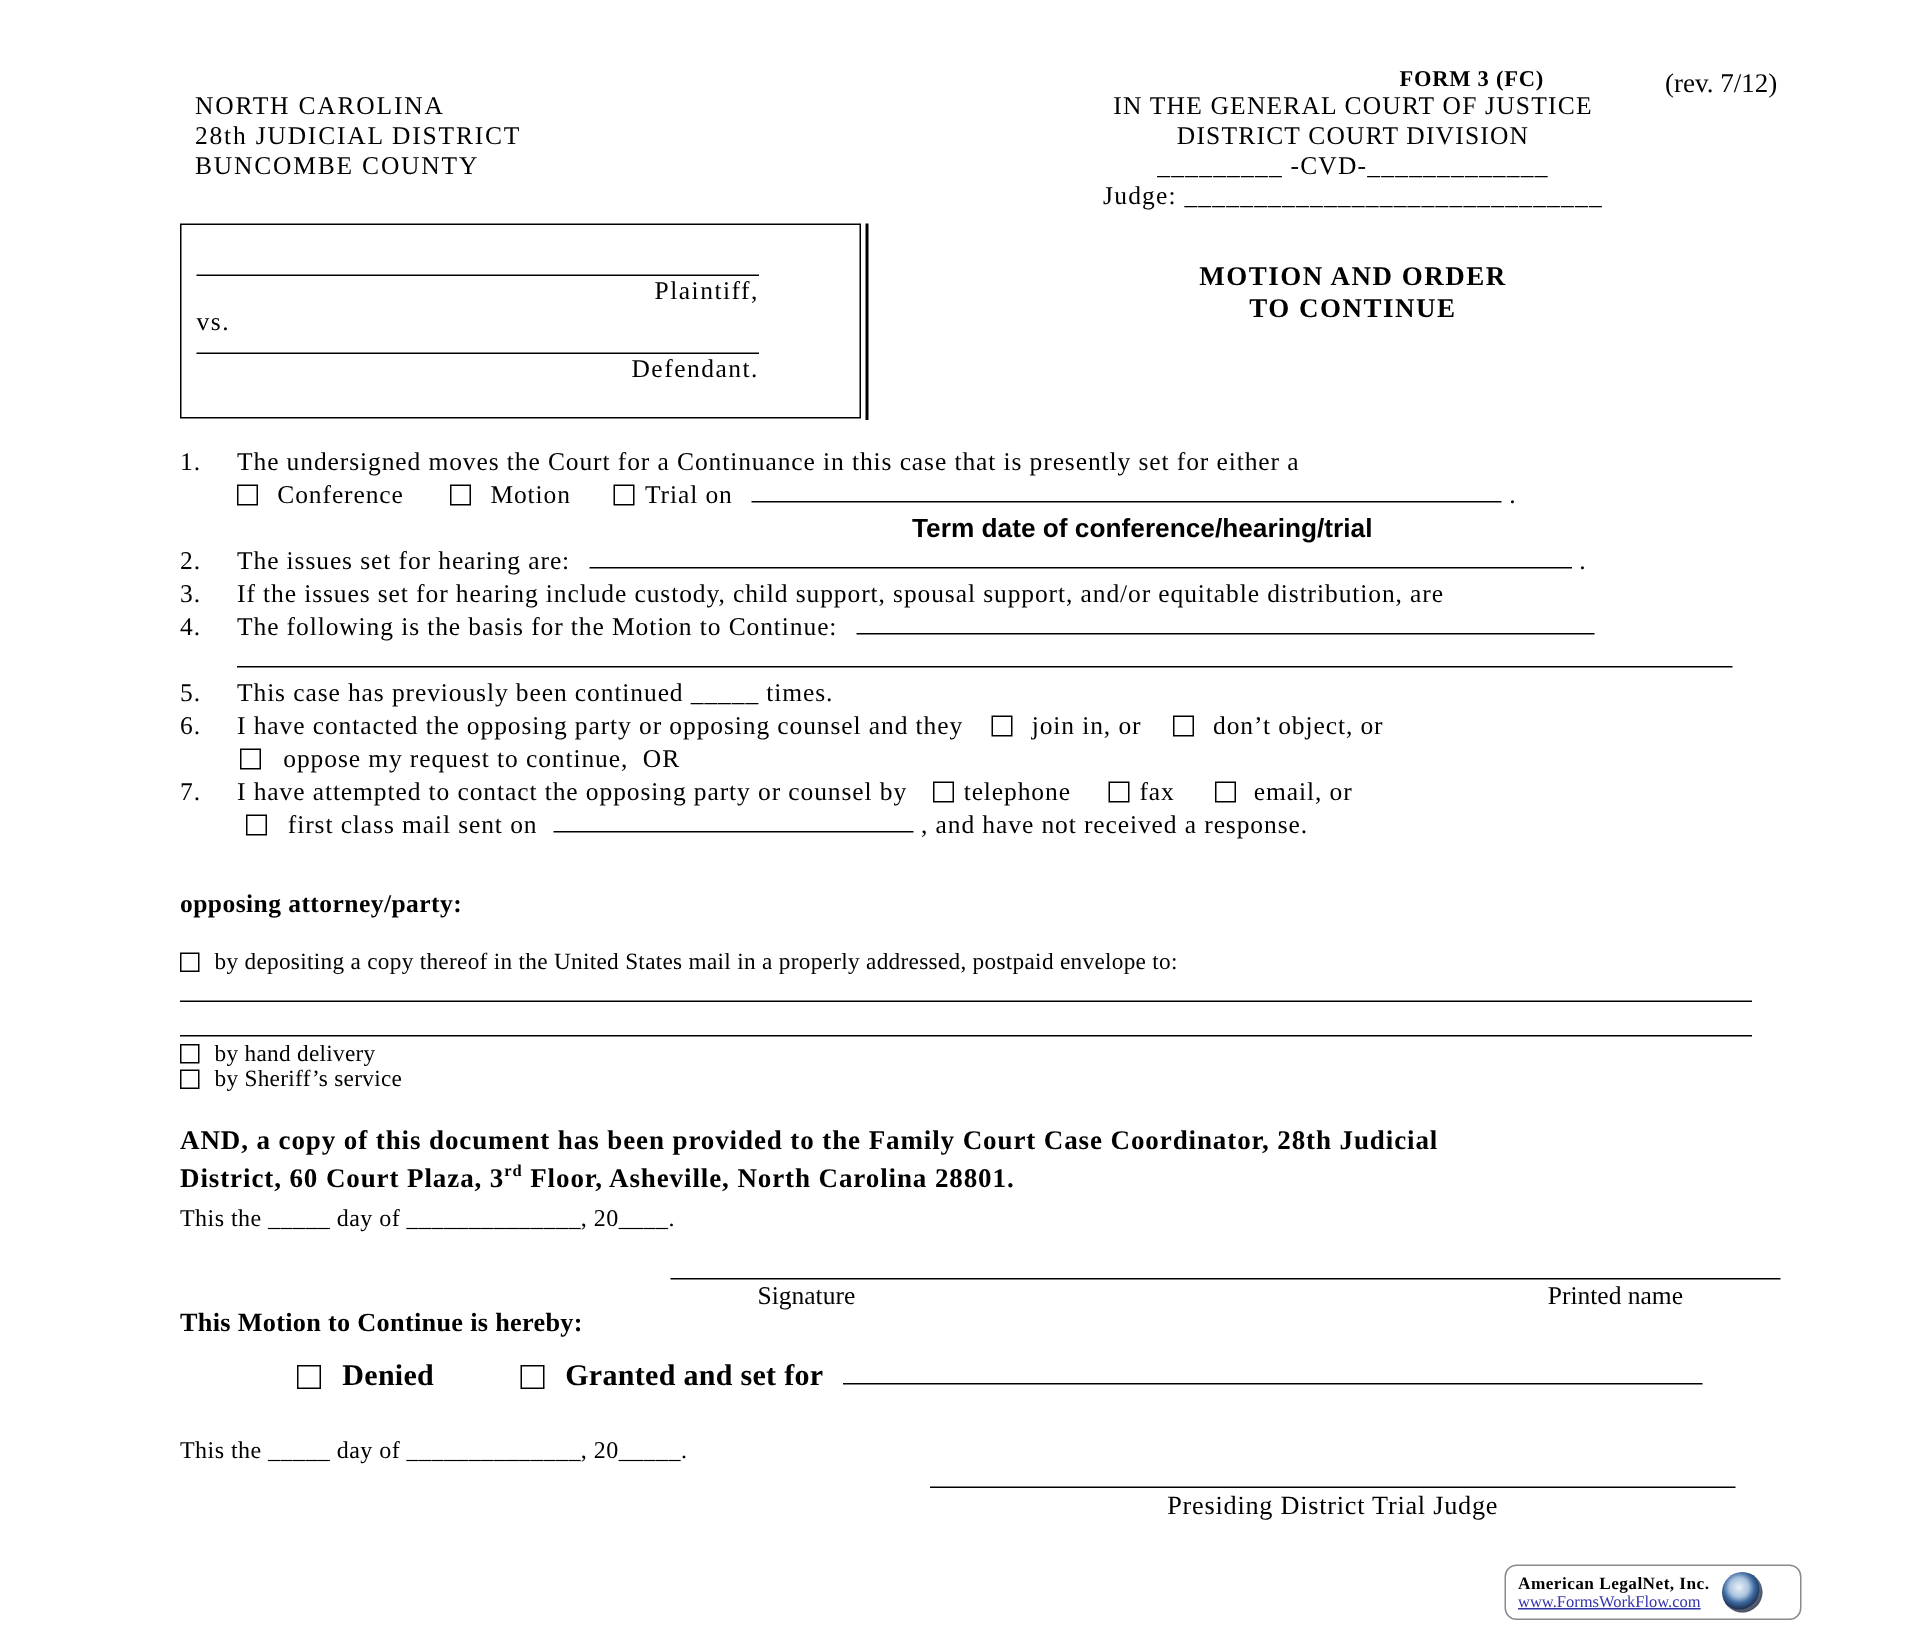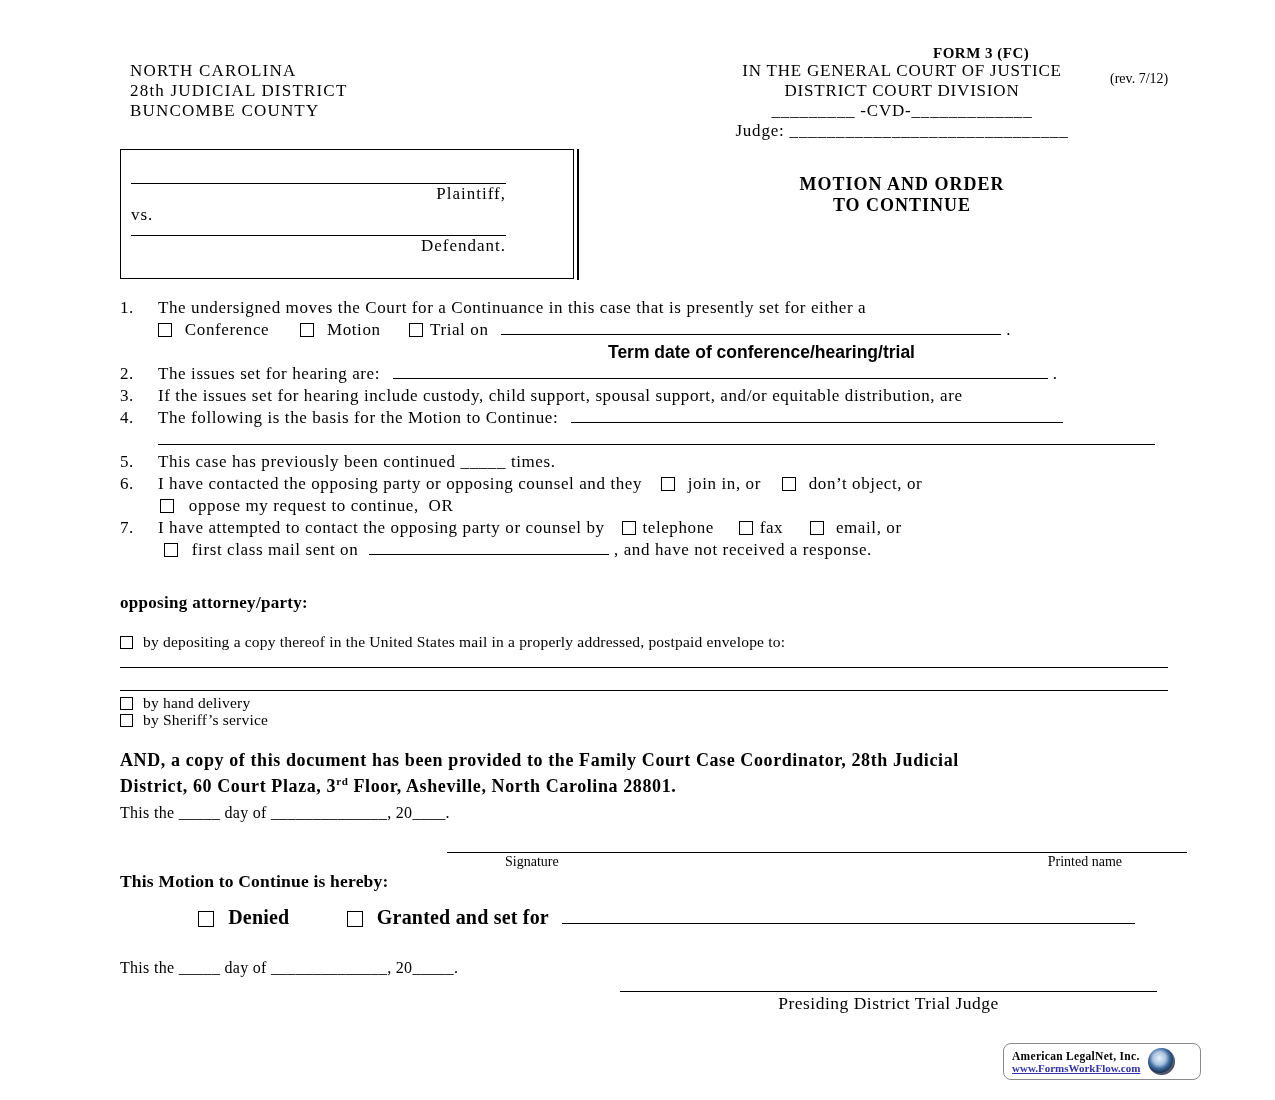--- a/index.html
+++ b/index.html
@@ -4,21 +4,21 @@
 <style>
   html,body { margin:0; padding:0; background:#fff; }
   .page {
     position:relative; width:1275px; height:1100px; background:#ffffff;
     font-family:"Liberation Serif","DejaVu Serif",serif; color:#000; overflow:hidden;
   }
   .abs { position:absolute; }
 
   
   .form-num { font-weight:bold; font-size:15px; letter-spacing:.5px; }
-  .rev { font-size:14px;margin-top:26px; }
+  .rev { font-size:18px; }
   .hdr-left div { font-size:17px; line-height:20px; letter-spacing:1.2px; }
   .hdr-right { width:500px; text-align:center; }
   .hdr-right div { font-size:17px; line-height:20px; letter-spacing:.8px; }
   .doc-title { width:500px; text-align:center; font-weight:bold; font-size:18px; line-height:21px; letter-spacing:1px; }
 
   
   .caption-box { width:452px; height:128px; border:1.5px solid #000; }
   .caption-box::after { content:""; position:absolute; top:-1.5px; bottom:-1.5px; right:-6px; width:2.5px; background:#000; }
   .cap-line { margin:33px 0 0 10px; width:375px; border-bottom:1.4px solid #000; }
   .cap-line.second { margin-top:9px; }
@@ -46,34 +46,34 @@
   .opt .cb { margin-right:10px; }
   .mail-rule { width:1048px; height:3px; border-bottom:1.2px solid #000; }
 
   .coord { width:1010px; font-weight:bold; font-size:18px; line-height:21px; letter-spacing:.6px;font-family:Liberation Serif, serif; }
   .coord sup { font-size:11px; }
 
   .datetxt { font-size:16px; letter-spacing:.3px; }
 
   .sig-wrap { width:740px; }
   .sig-rule { height:26px; border-bottom:1.3px solid #000; }
-  .sig-labels { display:flex; justify-content:space-between; padding:1px 65px 0 58px; font-size:14px;gap:44px; }
+  .sig-labels { display:flex; justify-content:space-between; padding:1px 65px 0 58px; font-size:17px;gap:44px; }
 
   .order-h { font-weight:bold; font-size:17.5px; letter-spacing:.2px; }
   .decide { font-weight:bold; font-size:20px; letter-spacing:.2px; white-space:nowrap; }
 
   .judge-wrap { width:537px; text-align:center; }
   .judge-rule { height:27px; border-bottom:1.3px solid #000; }
   .judge-label { font-size:17.5px; letter-spacing:.5px; margin-top:1px; }
 
   
   .badge { width:198px; border:1px solid #8a8a8a; border-radius:8px; padding:4px 8px; display:flex; align-items:center; gap:8px; background:#fff; box-sizing:border-box; }
   .badge-text { display:flex; flex-direction:column; }
   .badge-company { font-weight:bold; font-size:11.5px; letter-spacing:.3px; white-space:nowrap; }
-  .badge-url { font-size:11px; text-decoration:underline; white-space:nowrap;font-weight:bold; }
+  .badge-url { font-size:11px; text-decoration:underline; white-space:nowrap; }
   .globe { width:27px; height:27px; border-radius:50%; flex:0 0 auto;
     background: radial-gradient(circle at 42% 38%, #eaf1f8 0%, #a9c3de 28%, #3d6aa0 45%, #16213a 68%, #05050c 100%);
     box-shadow: inset -2px -2px 0 rgba(255,255,255,.25); }
 </style>
 </head>
 <body>
 
 <div class="page">
 
   <div class="abs form-num" style="left:933px; top:45px;">FORM 3 (FC)</div>

